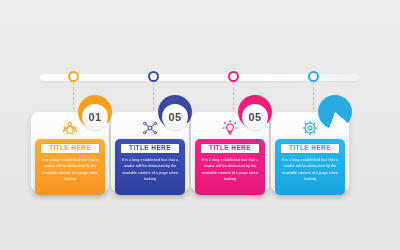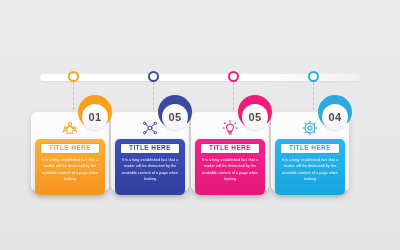--- a/index.html
+++ b/index.html
@@ -270,19 +270,16 @@
         </div>
         <div class="panel" style="background: linear-gradient(rgb(44, 182, 236) 0%, rgb(23, 165, 224) 100%);">
           <div class="title-box" style="border: 1.5px solid rgb(41, 171, 226);">
             <span style="color: rgb(41, 171, 226);">TITLE HERE</span>
           </div>
           <div class="panel-body">It is a long established fact that a reader will be distracted by the readable content of a page when looking</div>
         </div>
       </div>
       <div class="badge" style="left: 318px; top: 95px;">
         <div class="ring" style="background: conic-gradient(from 200deg, rgb(41, 171, 226) 0deg, rgb(41, 171, 226) 290deg, rgba(0, 0, 0, 0) 291deg);"></div>
-        <div class="disc">
-          <span>04</span>
-        </div>
       </div>
     </div>
 
 </div>
 
 </body></html>

